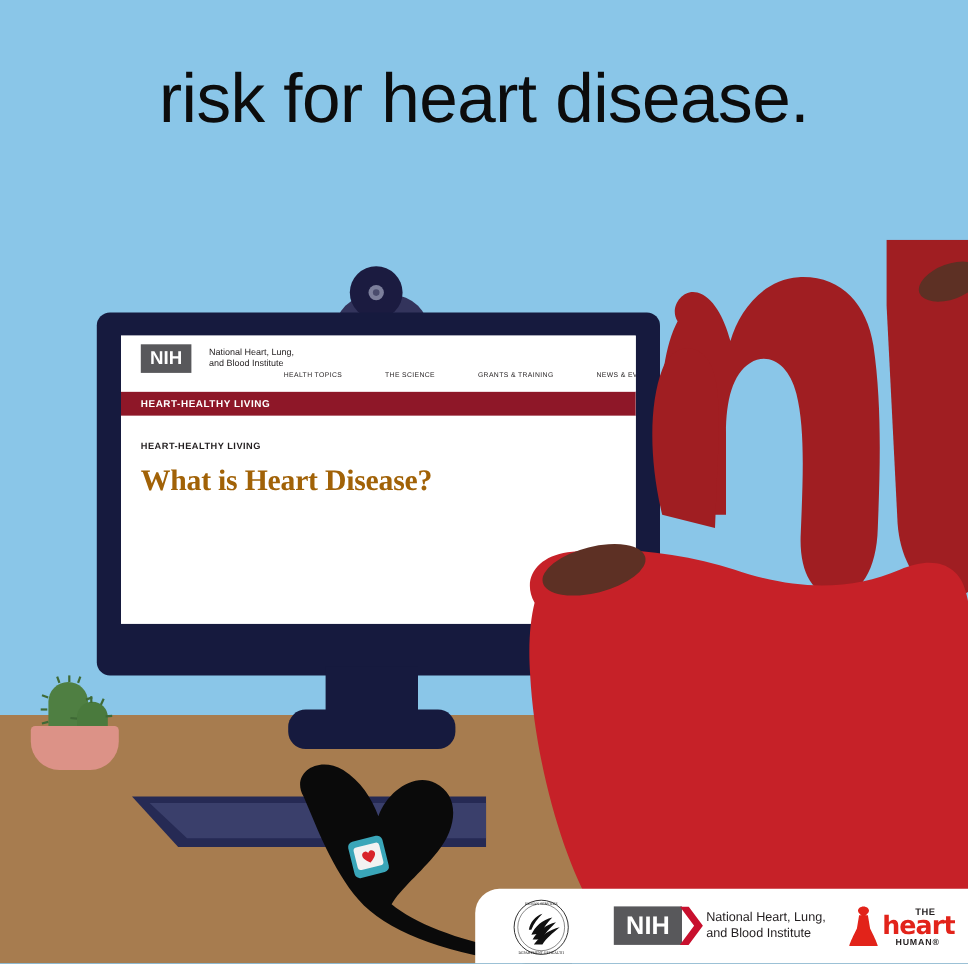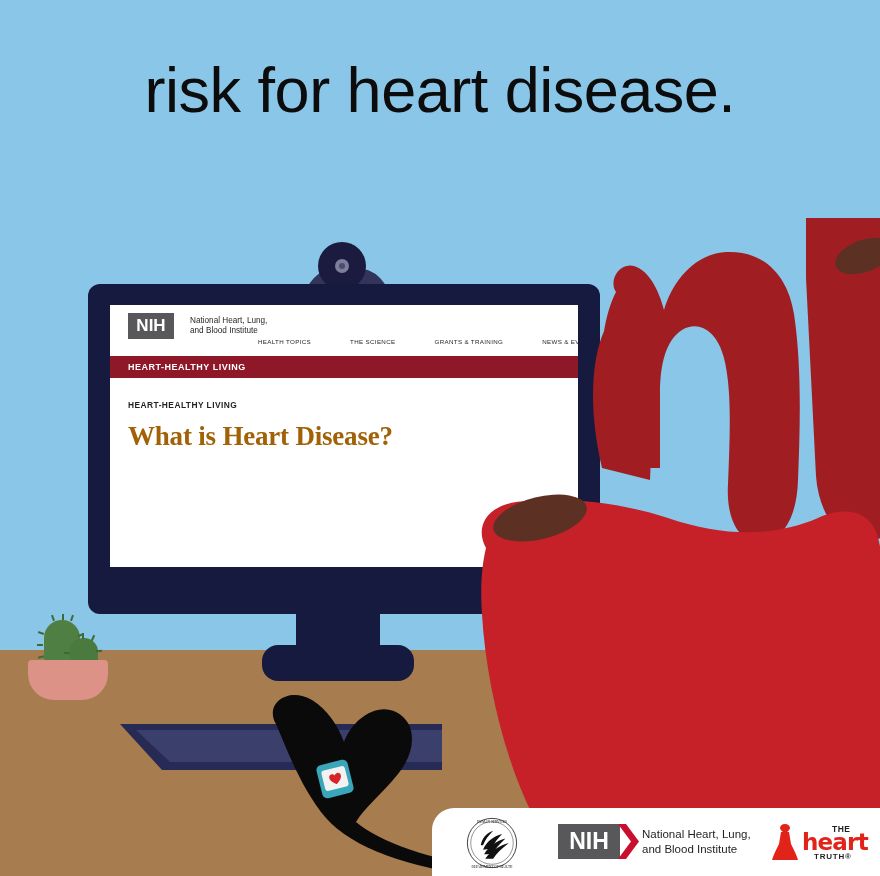--- a/index.html
+++ b/index.html
@@ -360,19 +360,19 @@
         </div>
       </div>
 
       <div id="heart-truth-logo">
         <svg style="position:absolute;left:0;top:0;" width="30" height="40" viewBox="0 0 30 40">
           <path d="M15,2 C12,2 10,4 10,6 C10,8 13,10 15,12 C17,10 20,8 20,6 C20,4 18,2 15,2 Z" fill="#e2231a"></path>
           <path d="M11,10 L19,10 L21,22 C24,28 27,34 28,38 L2,38 C3,34 6,28 9,22 Z" fill="#e2231a"></path>
         </svg>
         <div class="ht-the">THE</div>
         <div class="ht-heart">heart</div>
-        <div class="ht-truth">TRUTH®</div>
+        <div class="ht-truth">HUMAN®</div>
       </div>
 
     </div>
   </div>
 
 </div>
 
 </body></html>

